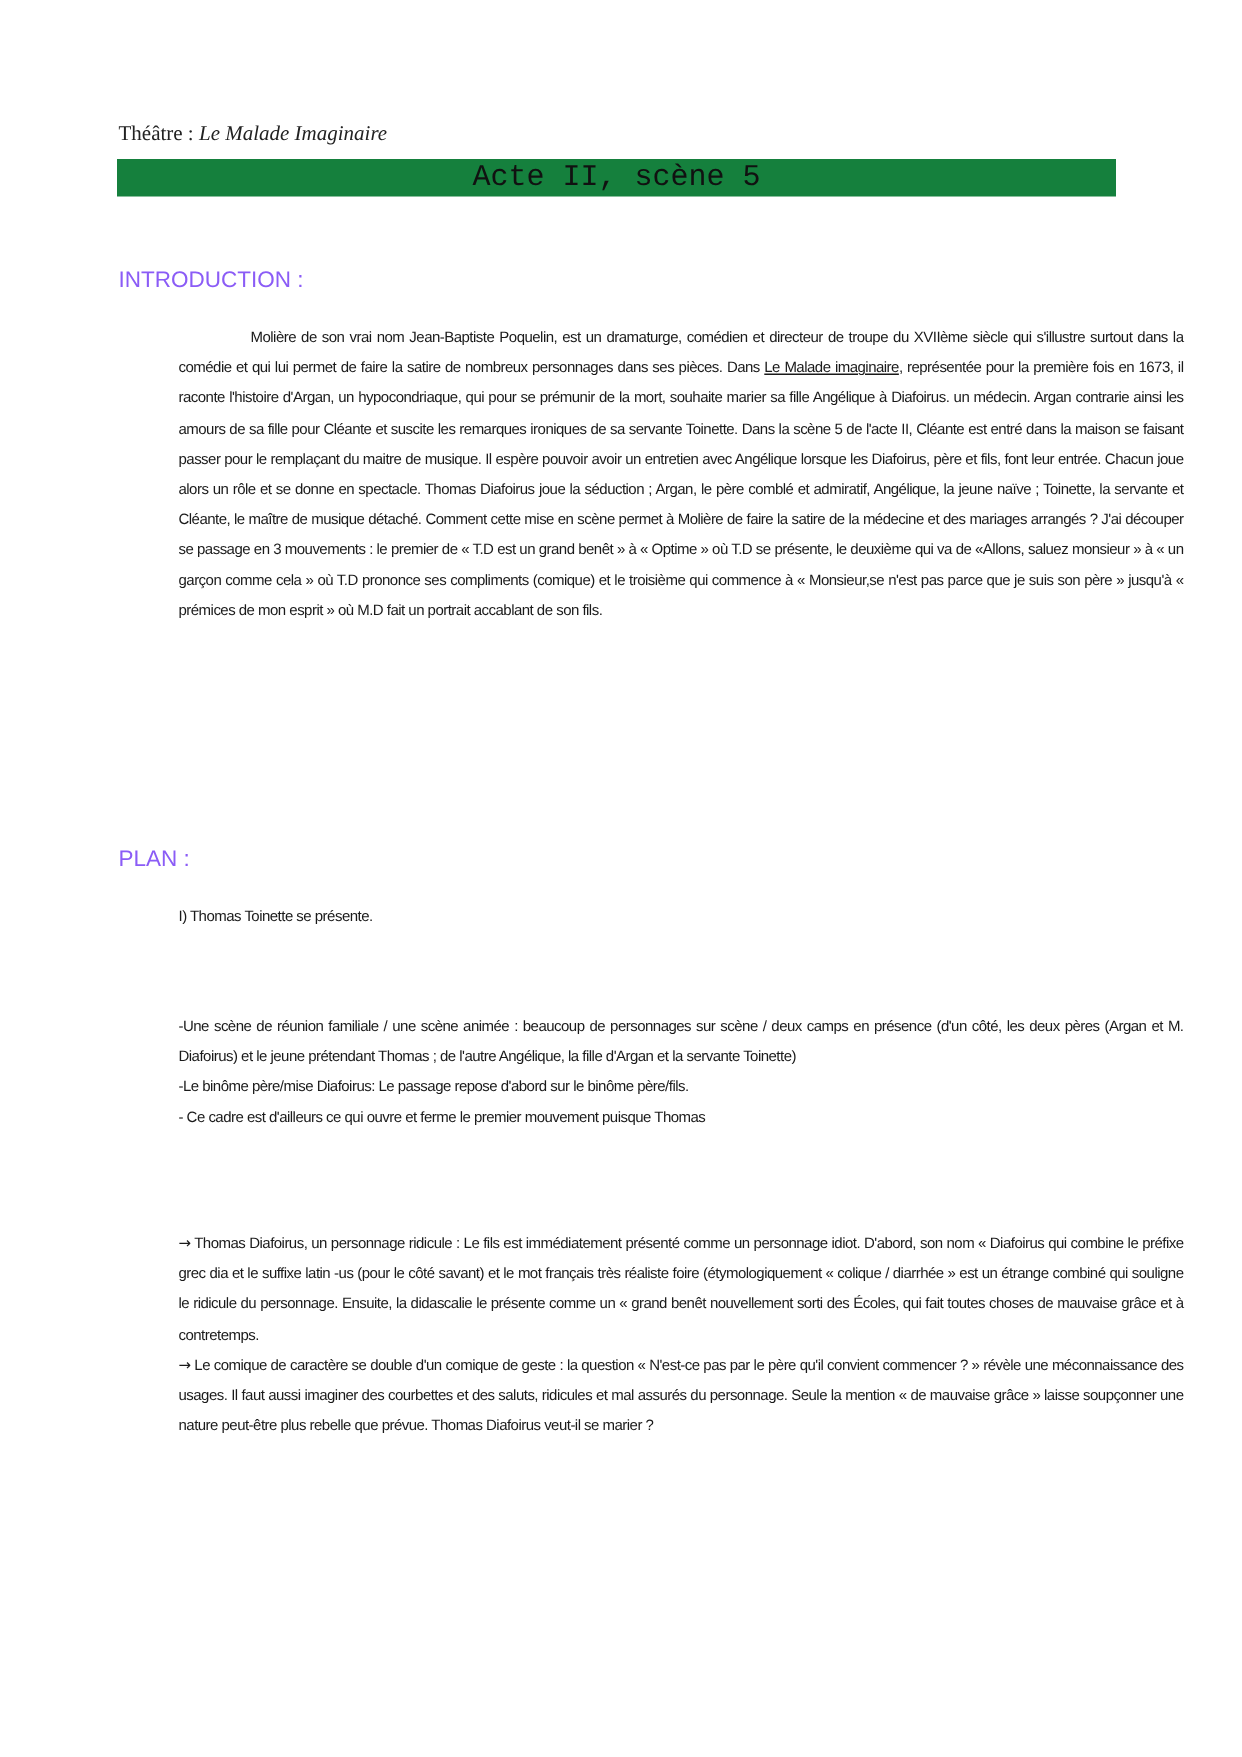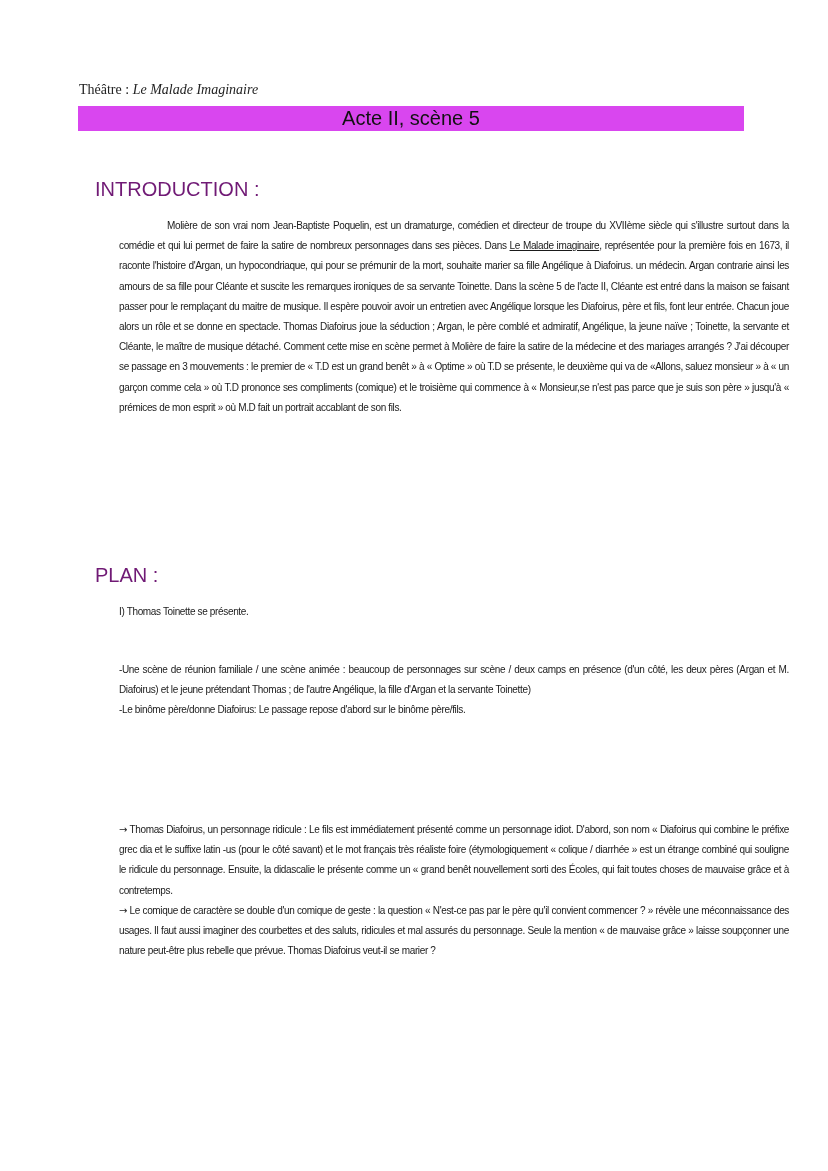--- a/index.html
+++ b/index.html
@@ -32,33 +32,33 @@
   }
   .header-line .work {
     font-style: italic;
   }
   .title-banner {
     position: absolute;
     top: 106px;
     left: -1px;
     width: 666px;
     height: 25px;
-    background: #d946ef;
+    background: #15803d;
     text-align: center;
-    font-family: Liberation Sans, sans-serif;
+    font-family: Liberation Mono, monospace;
     font-size: 20px;
     line-height: 25px;
     color: #111;
   }
   .section-heading {
     position: absolute;
-    left: 16px;
+    left: 0;
     font-family: "Liberation Sans", "DejaVu Sans", sans-serif;
-    font-size: 20px;
-    color: #701a75;
+    font-size: 15px;
+    color: #8b5cf6;
     white-space: nowrap;
   }
   .body-text {
     position: absolute;
     left: 0;
     width: 670px;
     font-family: "Liberation Sans", "DejaVu Sans", sans-serif;
     font-size: 10px;
     line-height: 20.2px;
     text-align: justify;
@@ -102,24 +102,25 @@
   <div class="body-text" style="top:216px;">
     <p class="intro-para"><span>Molière de son vrai nom Jean-Baptiste Poquelin, est un dramaturge, comédien et directeur de troupe du XVIIème siècle qui s'illustre surtout dans la comédie et qui lui permet de faire la satire de nombreux personnages dans ses pièces. Dans </span><span class="underline">Le Malade imaginaire</span><span>, représentée pour la première fois en 1673, il raconte l'histoire d'Argan, un hypocondriaque, qui pour se prémunir de la mort, souhaite marier sa fille Angélique à Diafoirus. un médecin. Argan contrarie ainsi les amours de sa fille pour Cléante et suscite les remarques ironiques de sa servante Toinette. Dans la scène 5 de l'acte II, Cléante est entré dans la maison se faisant passer pour le remplaçant du maitre de musique. Il espère pouvoir avoir un entretien avec Angélique lorsque les Diafoirus, père et fils, font leur entrée. Chacun joue alors un rôle et se donne en spectacle. Thomas Diafoirus joue la séduction ; Argan, le père comblé et admiratif, Angélique, la jeune naïve ; Toinette, la servante et Cléante, le maître de musique détaché. Comment cette mise en scène permet à Molière de faire la satire de la médecine et des mariages arrangés ? J'ai découper se passage en 3 mouvements : le premier de « T.D est un grand benêt » à « Optime » où T.D se présente, le deuxième qui va de «Allons, saluez monsieur » à « un garçon comme cela » où T.D prononce ses compliments (comique) et le troisième qui commence à « Monsieur,se n'est pas parce que je suis son père » jusqu'à « prémices de mon esprit » où M.D fait un portrait accablant de son fils.</span></p>
   </div>
 
   <div class="section-heading" style="top:564px;">PLAN :</div>
 
   <div class="body-text" style="top:602px;">
     <p>I) Thomas Toinette se présente.</p>
   </div>
 
-  <div class="body-text" style="top:660px;">
+  <div class="body-text" style="top:675px;">
     <p>-Une scène de réunion familiale / une scène animée : beaucoup de personnages sur scène / deux camps en présence (d'un côté, les deux pères (Argan et M. Diafoirus) et le jeune prétendant Thomas ; de l'autre Angélique, la fille d'Argan et la servante Toinette)</p>
-    <p>-Le binôme père/donne Diafoirus: Le passage repose d'abord sur le binôme père/fils.</p>
+    <p>-Le binôme père/mise Diafoirus: Le passage repose d'abord sur le binôme père/fils.</p>
     <p class="no-justify">
+      <span class="line">- Ce cadre est d'ailleurs ce qui ouvre et ferme le premier mouvement puisque Thomas</span>
     </p>
   </div>
 
   <div class="body-text" style="top:820px;">
     <p><span class="arrow">→</span><span> Thomas Diafoirus, un personnage ridicule : Le fils est immédiatement présenté comme un personnage idiot. D'abord, son nom « Diafoirus qui combine le préfixe grec dia et le suffixe latin -us (pour le côté savant) et le mot français très réaliste foire (étymologiquement « colique / diarrhée » est un étrange combiné qui souligne le ridicule du personnage. Ensuite, la didascalie le présente comme un « grand benêt nouvellement sorti des Écoles, qui fait toutes choses de mauvaise grâce et à contretemps.</span></p>
     <p><span class="arrow">→</span><span> Le comique de caractère se double d'un comique de geste : la question « N'est-ce pas par le père qu'il convient commencer ? » révèle une méconnaissance des usages. Il faut aussi imaginer des courbettes et des saluts, ridicules et mal assurés du personnage. Seule la mention « de mauvaise grâce » laisse soupçonner une nature peut-être plus rebelle que prévue. Thomas Diafoirus veut-il se marier ?</span></p>
   </div>
 
 </div>
 

